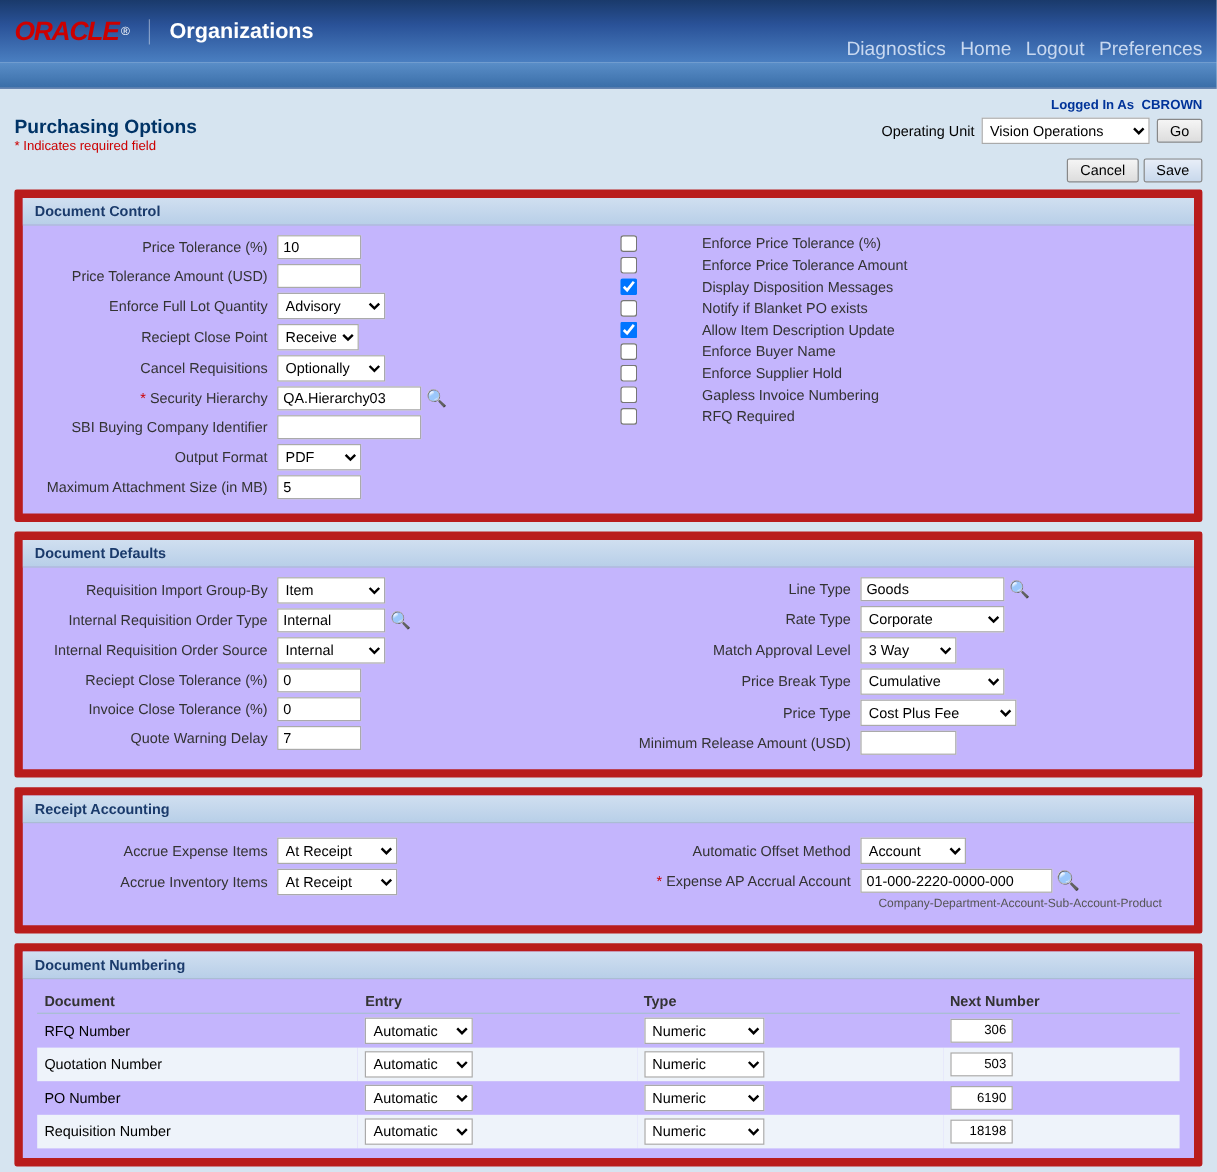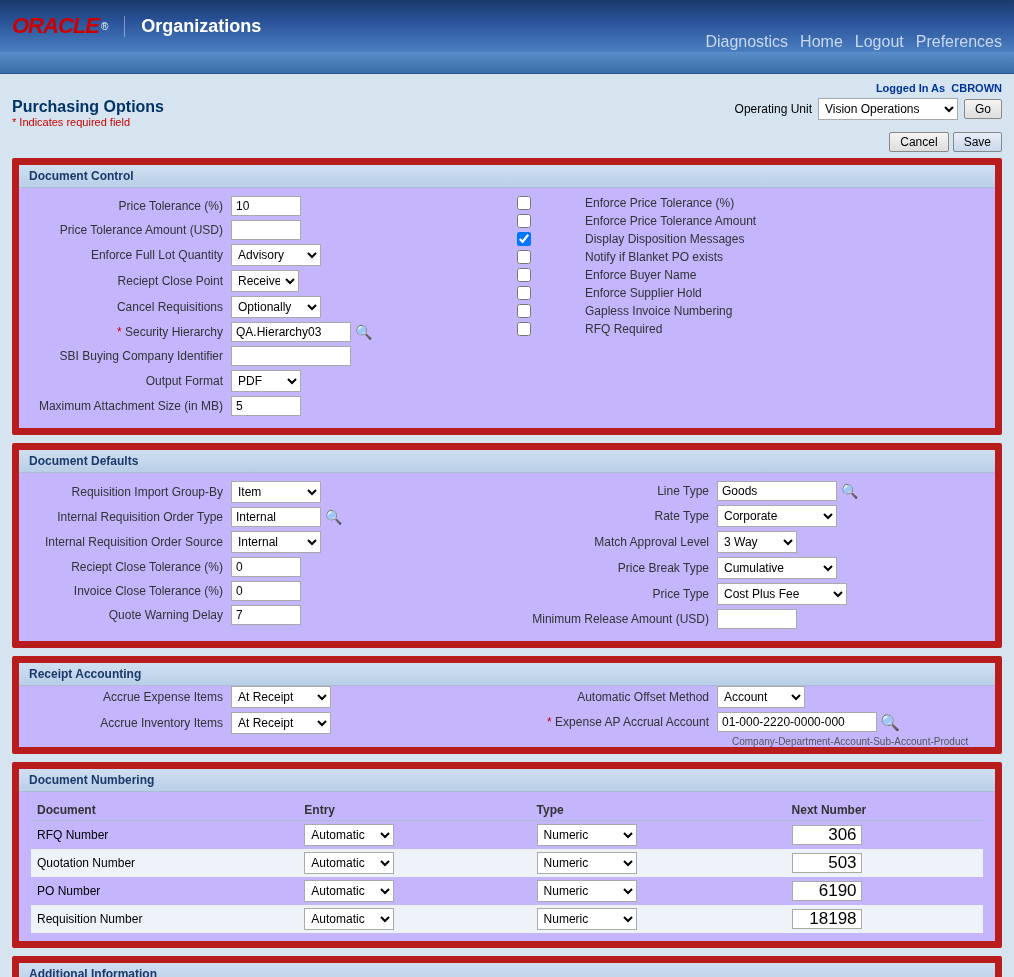--- a/index.html
+++ b/index.html
@@ -170,21 +170,21 @@
       gap: 20px;
       padding: 8px 12px;
     }
     .doc-defaults-left { flex: 1; }
     .doc-defaults-right { flex: 1; }
 
     
     .receipt-body {
       display: flex;
       gap: 20px;
-      padding: 0 12px;
+      padding: 12px 12px;
     }
     .receipt-left { flex: 1; }
     .receipt-right { flex: 1; }
     .accrual-note {
       font-size: 10px;
       color: #555;
       padding-left: 4px;
       margin-top: 2px;
     }
 
@@ -205,25 +205,25 @@
       border-bottom: 1px solid #aabdd4;
     }
     .doc-numbering-body table td {
       padding: 3px 6px;
       font-size: 12px;
       vertical-align: middle;
     }
     .doc-numbering-body table tr:nth-child(even) td { background: #eef3fa; }
 
     .number-input {
-      width: 70px;
+      width: 52px;
       text-align: right;
       border: 1px solid #aaa;
       padding: 2px 4px;
-      font-size: 17px;
+      font-size: 11px;
       height: 20px;
     }
 
     
     .top-actions {
       display: flex;
       justify-content: flex-end;
       gap: 4px;
       margin-bottom: 6px;
     }
@@ -361,20 +361,24 @@
         </div>
         <div class="checkbox-row">
           <input type="checkbox" checked="" style="">
           <span class="checkbox-label">Display Disposition Messages</span>
         </div>
         <div class="checkbox-row">
           <input type="checkbox" style="">
           <span class="checkbox-label">Notify if Blanket PO exists</span>
         </div>
         <div class="checkbox-row">
+          <input type="checkbox" checked="" style="">
+          <span class="checkbox-label">Allow Item Description Update</span>
+        </div>
+        <div class="checkbox-row">
           <input type="checkbox" style="">
           <span class="checkbox-label">Enforce Buyer Name</span>
         </div>
         <div class="checkbox-row">
           <input type="checkbox" style="">
           <span class="checkbox-label">Enforce Supplier Hold</span>
         </div>
         <div class="checkbox-row">
           <input type="checkbox" style="">
           <span class="checkbox-label">Gapless Invoice Numbering</span>

